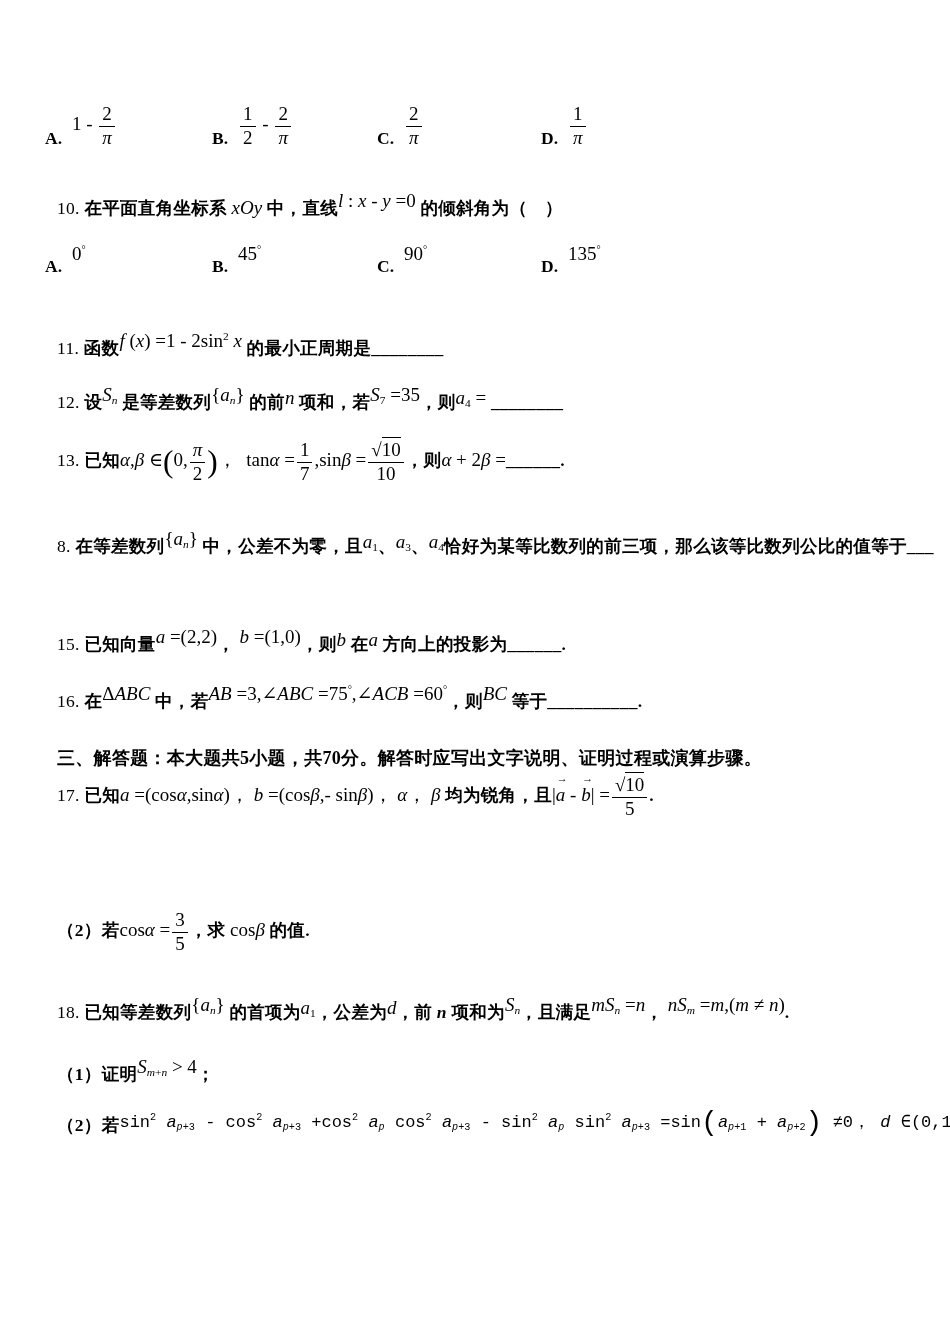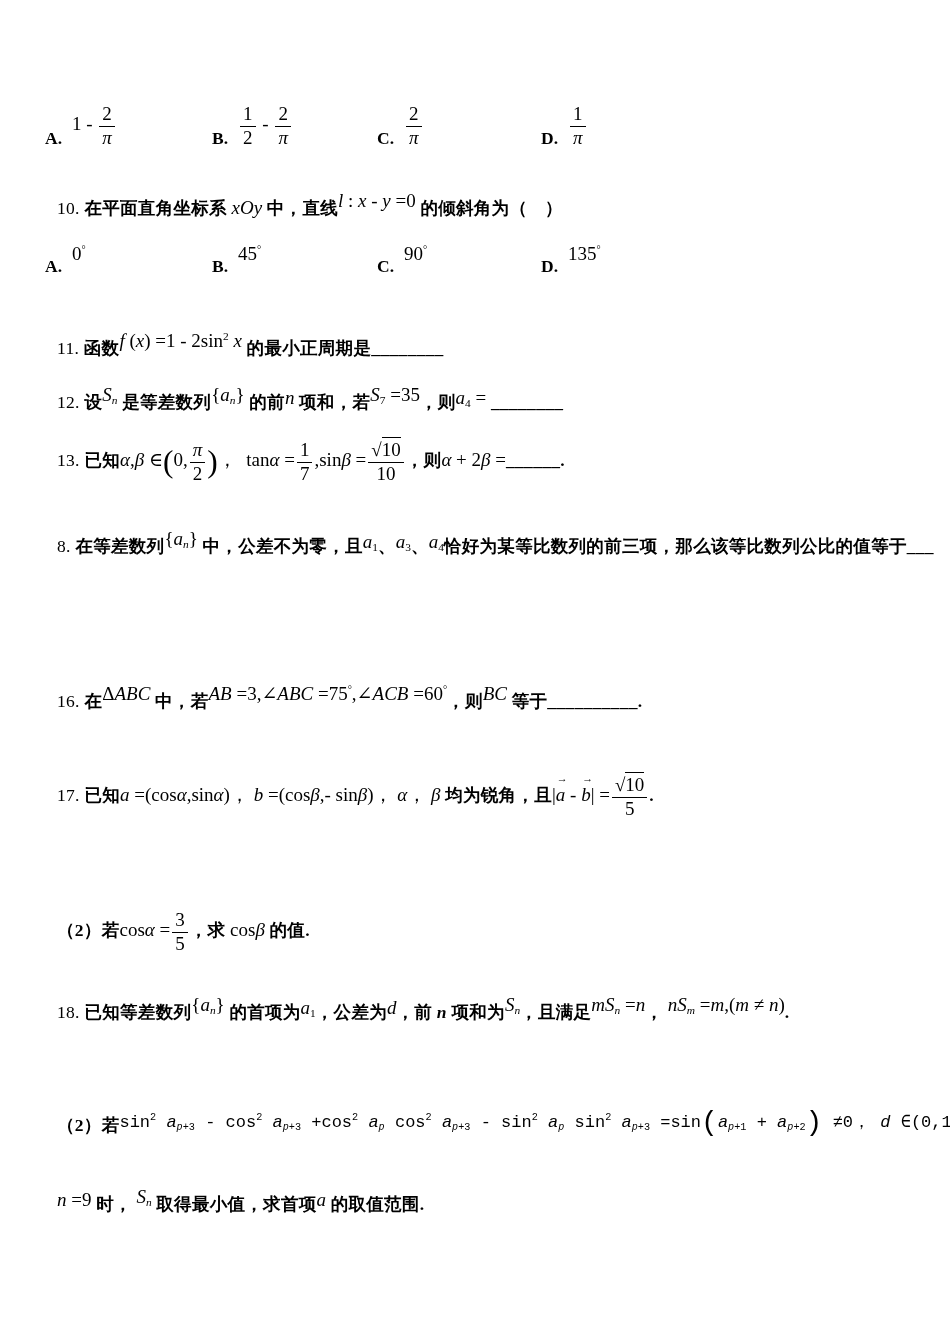--- a/index.html
+++ b/index.html
@@ -83,22 +83,24 @@
       <span class="opt-label">D.</span>
       <span class="m val">135<span class="deg">°</span></span>
     </span>
   </div>
 
 
   <div class="line" style="top:330px;"><span class="qn">11. </span>函数<span class="m rm6"><i>f</i> (<i>x</i>) =1 - 2sin<sup>2</sup> <i>x</i></span> 的最小正周期是________</div>
   <div class="line" style="top:384px;"><span class="qn">12. </span>设<span class="m rm6"><i>S</i><sub><i>n</i></sub></span> 是等差数列<span class="m rm6">{<i>a</i><sub><i>n</i></sub>}</span> 的前<span class="m rm4"><i>n</i></span> 项和，若<span class="m rm6"><i>S</i><sub>7</sub> =35</span>，则<span class="m rm4"><i>a</i><sub>4</sub> =</span> ________</div>
   <div class="line" style="top:440px;"><span class="qn">13. </span>已知<span class="m"><i>α</i>,<i>β</i> ∈<span class="bigp">(</span>0,<span class="frac"><span class="num"><i>π</i></span><span class="den">2</span></span><span class="bigp">)</span>，&nbsp; tan<i>α</i> =<span class="frac"><span class="num">1</span><span class="den">7</span></span>,sin<i>β</i> =<span class="frac"><span class="num">√<span class="ov">10</span></span><span class="den">10</span></span></span>，则<span class="m"><i>α</i> + 2<i>β</i> =</span>______.</div>
   <div class="line" style="top:528px;"><span class="qn">8. </span>在等差数列<span class="m rm6">{<i>a</i><sub><i>n</i></sub>}</span> 中，公差不为零，且<span class="m rm4"><i>a</i><sub>1</sub></span>、<span class="m rm4"><i>a</i><sub>3</sub></span>、<span class="m rm4"><i>a</i><sub>4</sub></span>恰好为某等比数列的前三项，那么该等比数列公比的值等于___</div>
+  <div class="line" style="top:626px;"><span class="qn">15. </span>已知向量<span class="m rm6"><i>a</i> =(2,2)</span>，&nbsp;<span class="m rm6"><i>b</i> =(1,0)</span>，则<span class="m rm4"><i>b</i></span> 在<span class="m rm4"><i>a</i></span> 方向上的投影为______.</div>
   <div class="line" style="top:682px;"><span class="qn">16. </span>在<span class="m rm6">Δ<i>ABC</i></span> 中，若<span class="m rm6"><i>AB</i> =3,∠<i>ABC</i> =75<span class="deg">°</span>,∠<i>ACB</i> =60<span class="deg">°</span></span>，则<span class="m rm6"><i>BC</i></span> 等于__________.</div>
 
+  <div class="line hdr" style="top:746px;">三、解答题：本大题共5小题，共70分。解答时应写出文字说明、证明过程或演算步骤。</div>
 
   <div class="line" style="top:775px;"><span class="qn">17. </span>已知<span class="m"><i>a</i> =(cos<i>α</i>,sin<i>α</i>)，&nbsp;<i>b</i> =(cos<i>β</i>,- sin<i>β</i>)，&nbsp;<i>α</i>，&nbsp;<i>β</i></span> 均为锐角，且<span class="m">|<span class="vec"><i>a</i></span> - <span class="vec"><i>b</i></span>| =<span class="frac"><span class="num">√<span class="ov">10</span></span><span class="den">5</span></span></span>.</div>
   <div class="line" style="top:910px;">（2）若<span class="m">cos<i>α</i> =<span class="frac"><span class="num">3</span><span class="den">5</span></span></span>，求<span class="m"> cos<i>β</i></span> 的值.</div>
   <div class="line" style="top:994px;"><span class="qn">18. </span>已知等差数列<span class="m rm6">{<i>a</i><sub><i>n</i></sub>}</span> 的首项为<span class="m rm4"><i>a</i><sub>1</sub></span>，公差为<span class="m rm4"><i>d</i></span>，前<i> n </i>项和为<span class="m rm6"><i>S</i><sub><i>n</i></sub></span>，且满足<span class="m rm6"><i>mS</i><sub><i>n</i></sub> =<i>n</i></span>，&nbsp;<span class="m rm6"><i>nS</i><sub><i>m</i></sub> =<i>m</i>,(<i>m</i> ≠ <i>n</i>)</span>.</div>
+  <div class="line" style="top:1056px;">（1）证明<span class="m rm6"><i>S</i><sub><i>m</i>+<i>n</i></sub> &gt; 4</span>；</div>
   <div class="line" style="top:1110px;">（2）若<span class="m small rm4">sin<sup>2</sup> <i>a</i><sub><i>p</i>+3</sub> - cos<sup>2</sup> <i>a</i><sub><i>p</i>+3</sub> +cos<sup>2</sup> <i>a</i><sub><i>p</i></sub> cos<sup>2</sup> <i>a</i><sub><i>p</i>+3</sub> - sin<sup>2</sup> <i>a</i><sub><i>p</i></sub> sin<sup>2</sup> <i>a</i><sub><i>p</i>+3</sub> =sin<span class="bigp">(</span><i>a</i><sub><i>p</i>+1</sub> + <i>a</i><sub><i>p</i>+2</sub><span class="bigp">)</span> ≠0，&nbsp;<i>d</i> ∈(0,1)</span>，当且仅当</div>
-  <div class="line" style="top:1186px;"><span class="m rm4"><i>n</i> =9</span> 时，&nbsp;<span class="m rm6"><i>S</i><sub><i>n</i></sub></span> 取得最小值，求首项<span class="m rm4"><i>a</i></span> 的取值范围.</div>
 
 </div>
 
 </body></html>

